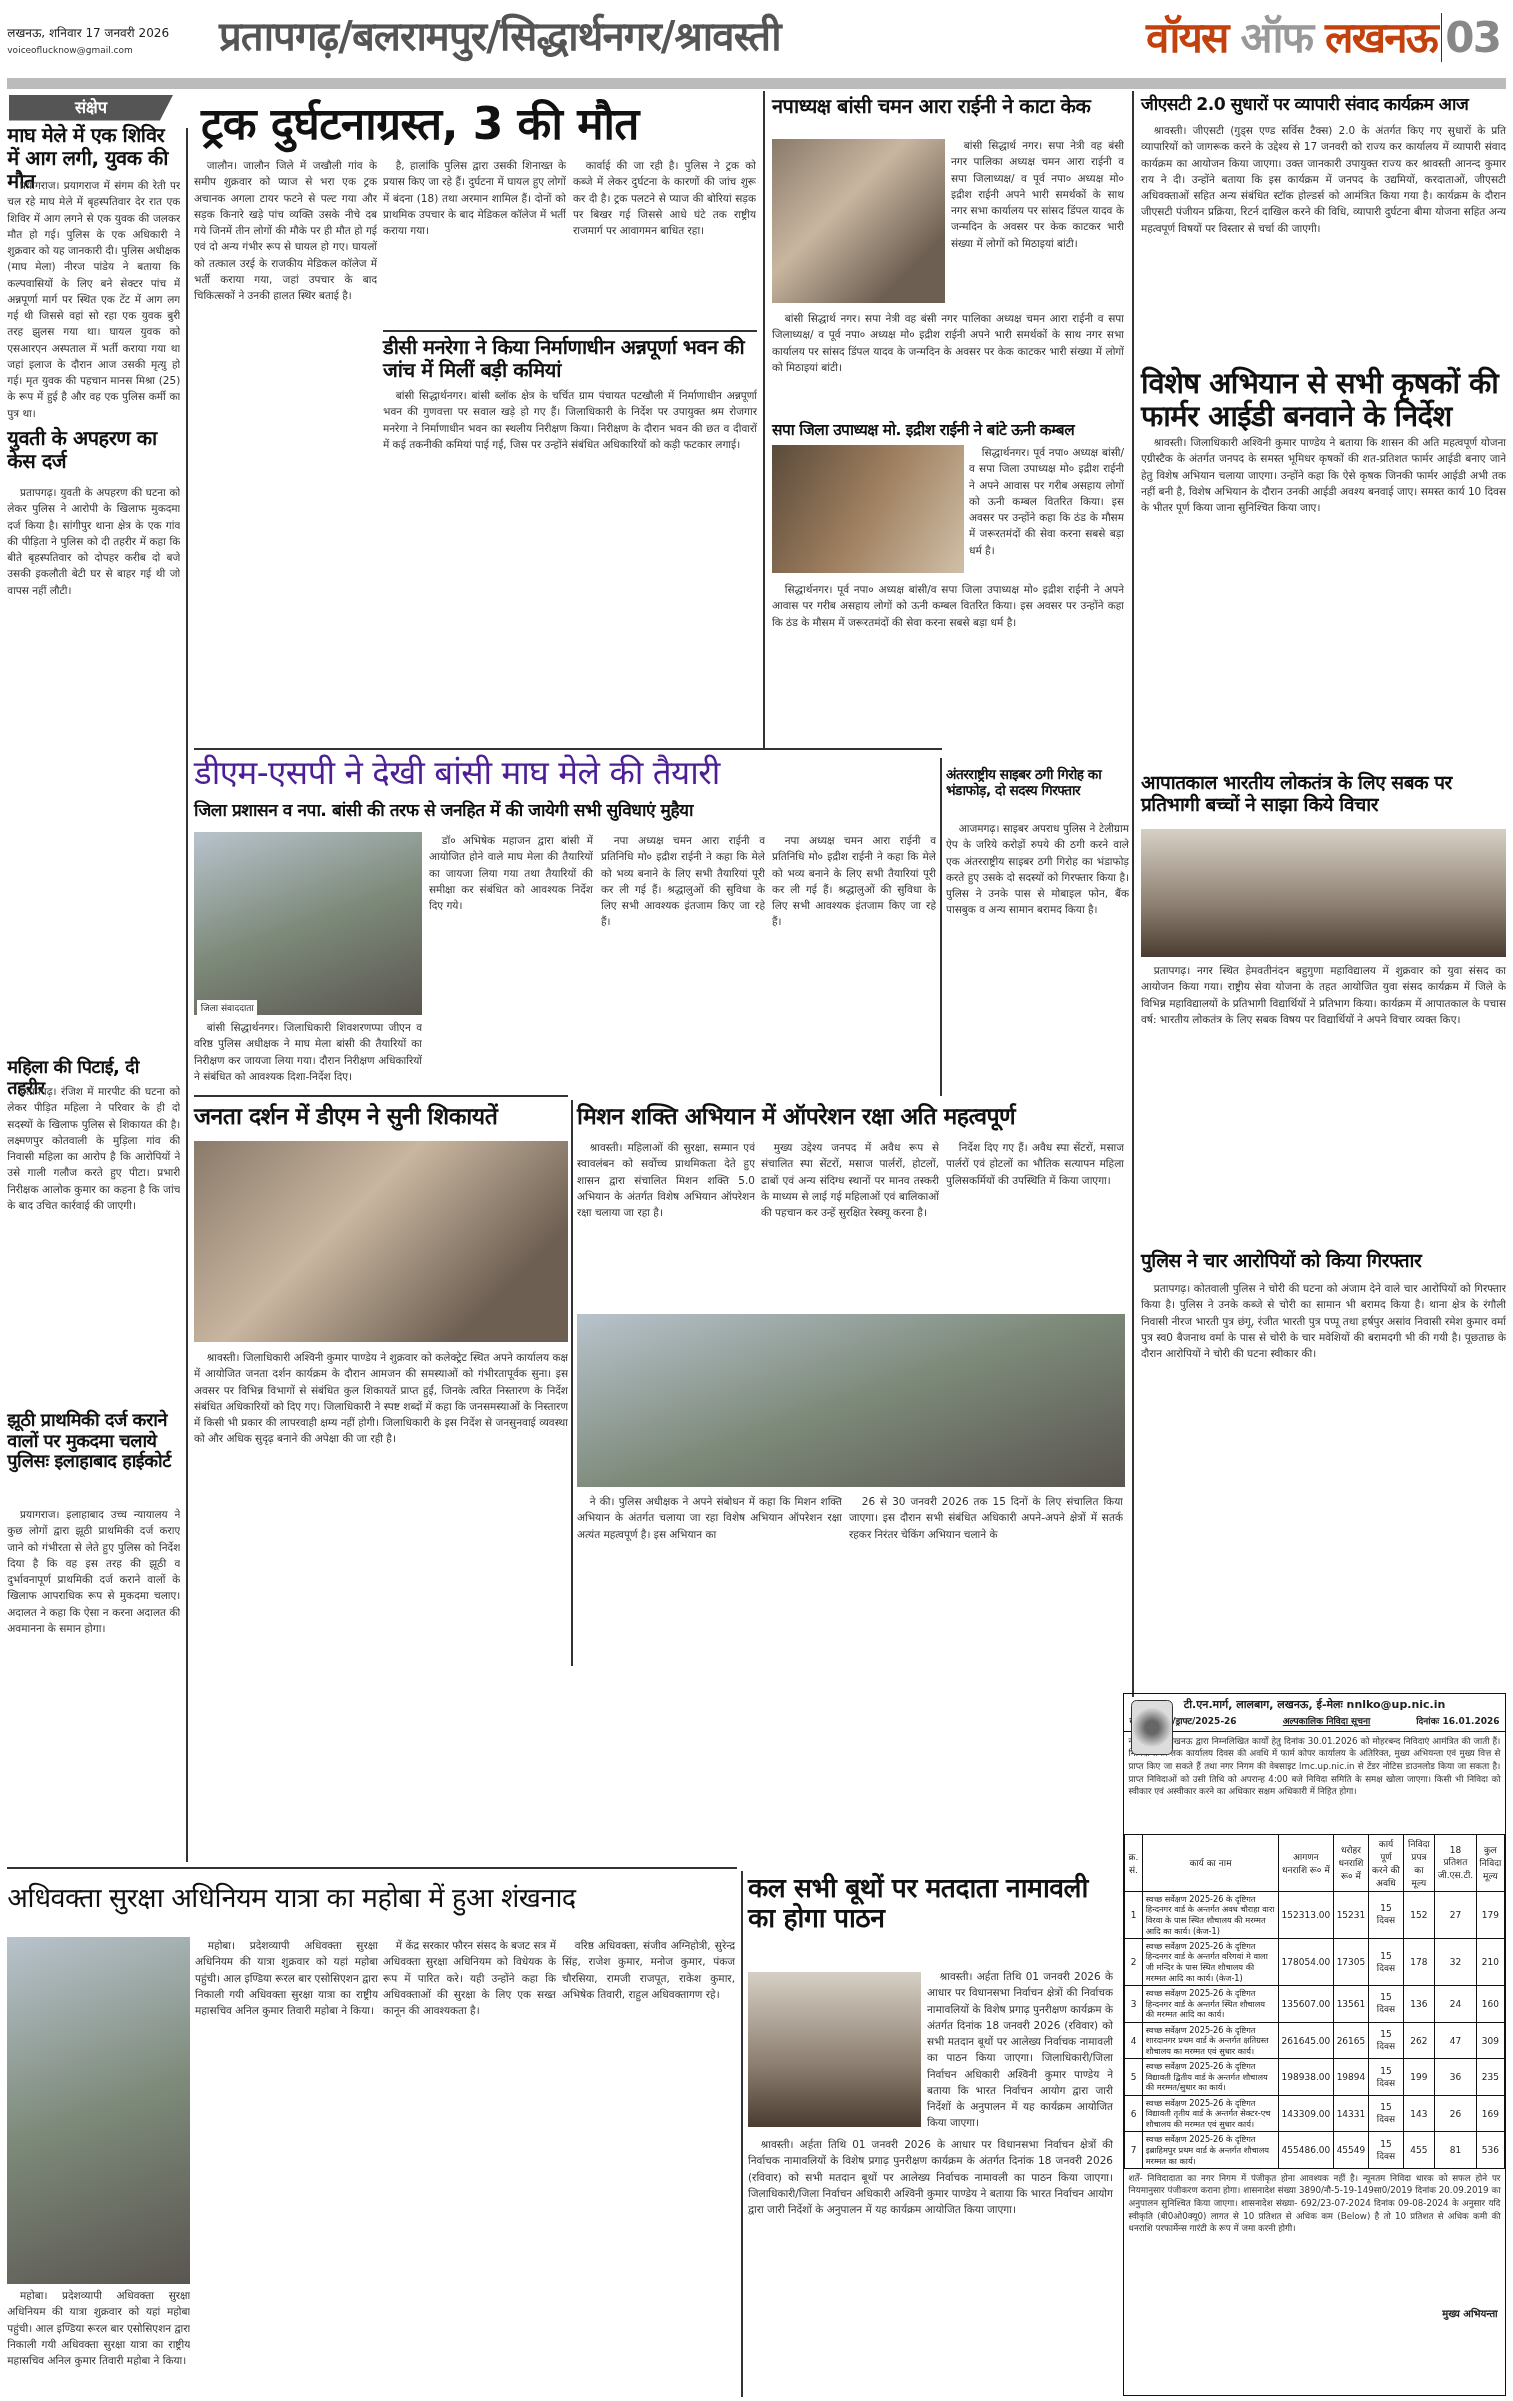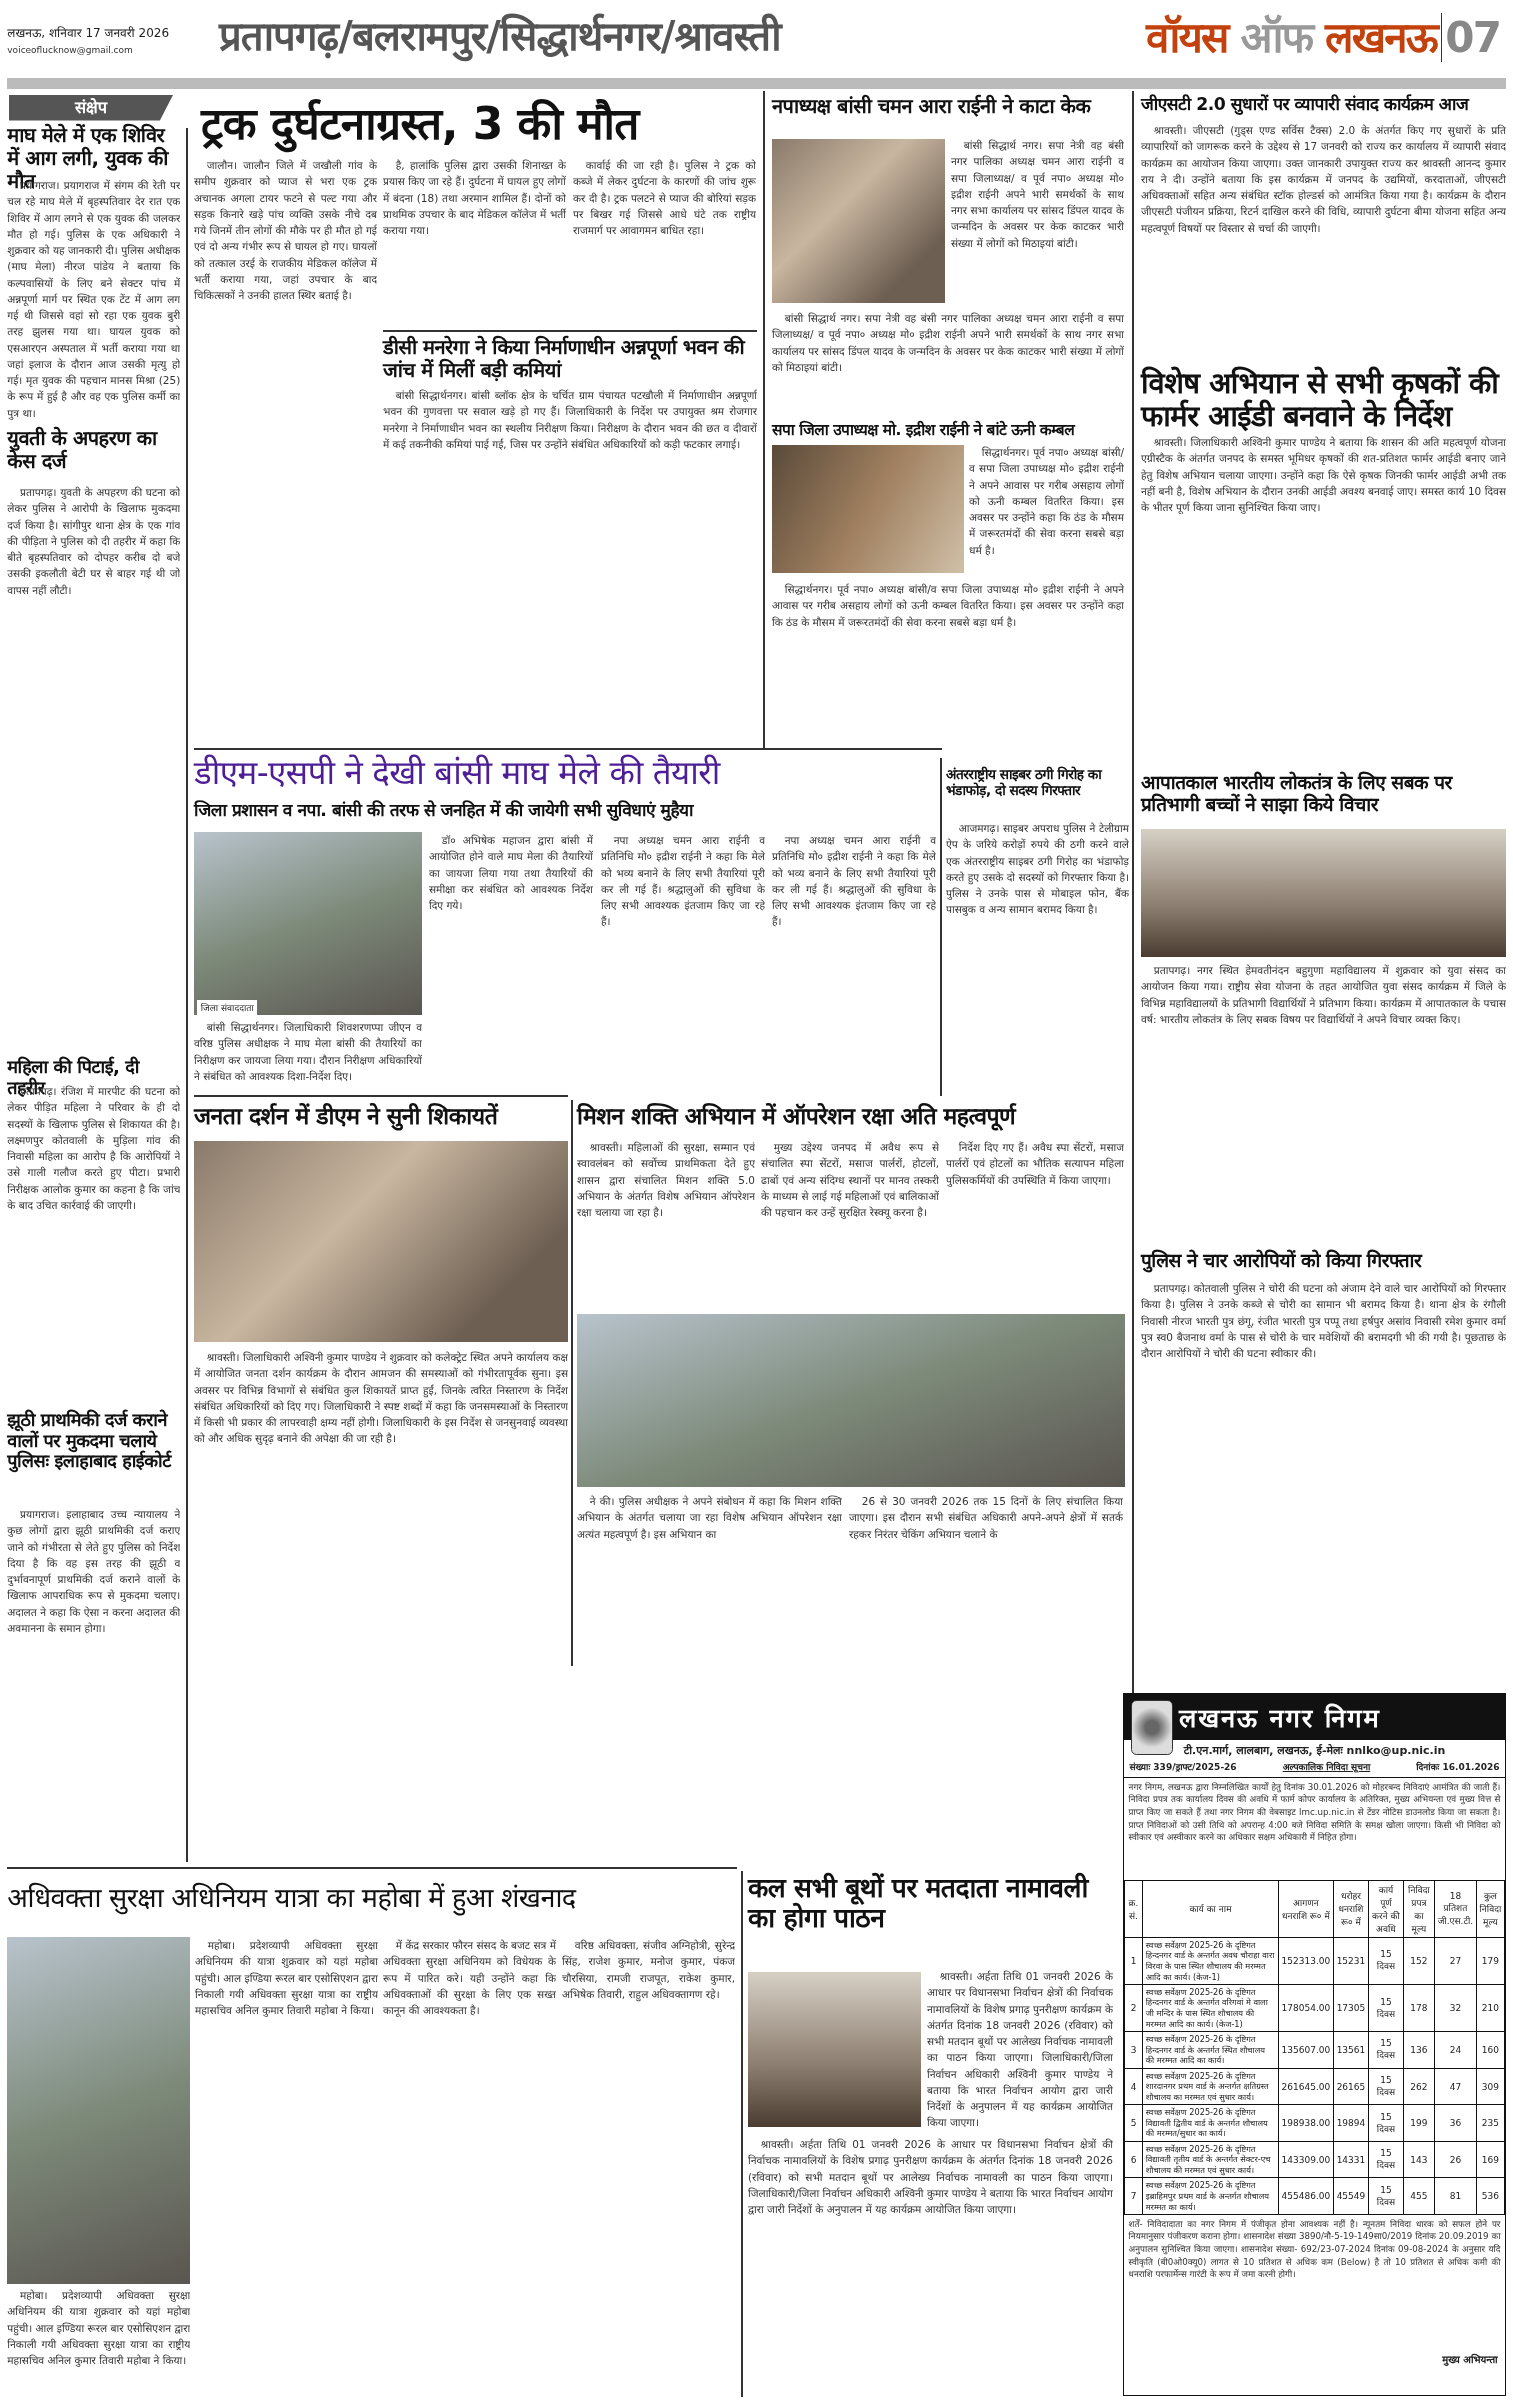--- a/index.html
+++ b/index.html
@@ -37,21 +37,21 @@
 <body>
 
 <div class="abs mast-left">
   <div>लखनऊ, शनिवार 17 जनवरी 2026</div>
   <div class="email">voiceoflucknow@gmail.com</div>
 </div>
 <div class="abs mast-title">प्रतापगढ़/बलरामपुर/सिद्धार्थनगर/श्रावस्ती</div>
 <div class="abs brand">
   <span class="b1">वॉयस</span>
   <span class="b2">ऑफ</span>
-  <span class="b1">लखनऊ</span><span class="pg">07</span>
+  <span class="b1">लखनऊ</span><span class="pg">03</span>
 </div>
 <div class="abs rule"></div>
 
 <div class="abs sankshep">संक्षेप</div>
 <div class="abs head" style="left:7.3px;top:124px;width:173px;font-size:20px">माघ मेले में एक शिविर में आग लगी, युवक की मौत</div>
 <div class="abs txt" style="left:7.3px;top:177px;width:173px;height:246px">
     <p>प्रयागराज। प्रयागराज में संगम की रेती पर चल रहे माघ मेले में बृहस्पतिवार देर रात एक शिविर में आग लगने से एक युवक की जलकर मौत हो गई। पुलिस के एक अधिकारी ने शुक्रवार को यह जानकारी दी। पुलिस अधीक्षक (माघ मेला) नीरज पांडेय ने बताया कि कल्पवासियों के लिए बने सेक्टर पांच में अन्नपूर्णा मार्ग पर स्थित एक टेंट में आग लग गई थी जिससे वहां सो रहा एक युवक बुरी तरह झुलस गया था। घायल युवक को एसआरएन अस्पताल में भर्ती कराया गया था जहां इलाज के दौरान आज उसकी मृत्यु हो गई। मृत युवक की पहचान मानस मिश्रा (25) के रूप में हुई है और वह एक पुलिस कर्मी का पुत्र था।</p>
   </div>
 <div class="abs head" style="left:7.3px;top:427px;width:173px;font-size:20px">युवती के अपहरण का केस दर्ज</div>
 <div class="abs txt" style="left:7.3px;top:484px;width:173px;height:566px">
@@ -194,23 +194,20 @@
 <div class="abs photo4" style="left:748px;top:1972px;width:173px;height:155px"></div>
 <div class="abs txt" style="left:927px;top:1968px;width:186px;height:164px">
     <p>श्रावस्ती। अर्हता तिथि 01 जनवरी 2026 के आधार पर विधानसभा निर्वाचन क्षेत्रों की निर्वाचक नामावलियों के विशेष प्रगाढ़ पुनरीक्षण कार्यक्रम के अंतर्गत दिनांक 18 जनवरी 2026 (रविवार) को सभी मतदान बूथों पर आलेख्य निर्वाचक नामावली का पाठन किया जाएगा। जिलाधिकारी/जिला निर्वाचन अधिकारी अश्विनी कुमार पाण्डेय ने बताया कि भारत निर्वाचन आयोग द्वारा जारी निर्देशों के अनुपालन में यह कार्यक्रम आयोजित किया जाएगा।</p>
   </div>
 <div class="abs txt" style="left:748px;top:2136px;width:365px;height:261px">
     <p>श्रावस्ती। अर्हता तिथि 01 जनवरी 2026 के आधार पर विधानसभा निर्वाचन क्षेत्रों की निर्वाचक नामावलियों के विशेष प्रगाढ़ पुनरीक्षण कार्यक्रम के अंतर्गत दिनांक 18 जनवरी 2026 (रविवार) को सभी मतदान बूथों पर आलेख्य निर्वाचक नामावली का पाठन किया जाएगा। जिलाधिकारी/जिला निर्वाचन अधिकारी अश्विनी कुमार पाण्डेय ने बताया कि भारत निर्वाचन आयोग द्वारा जारी निर्देशों के अनुपालन में यह कार्यक्रम आयोजित किया जाएगा।</p>
   </div>
 
 <div class="abs ad">
   <div class="ad-emblem"></div>
-  <div class="ad-top">
-    <div class="ad-title">लखनऊ नगर निगम</div>
-  </div>
   <div class="ad-sub">टी.एन.मार्ग, लालबाग, लखनऊ, ई-मेलः nnlko@up.nic.in</div>
   <div class="ad-meta">
     <span>संख्याः 339/ड्राफ्ट/2025-26</span>
     <span style="text-decoration:underline">अल्पकालिक निविदा सूचना</span>
     <span>दिनांकः 16.01.2026</span>
   </div>
   <div class="txt" style="font-size:8.7px;line-height:1.45;padding:2.7px 4.6px;height:102px"><span>नगर निगम, लखनऊ द्वारा निम्नलिखित कार्यों हेतु दिनांक 30.01.2026 को मोहरबन्द निविदाएं आमंत्रित की जाती हैं। निविदा प्रपत्र तक कार्यालय दिवस की अवधि में फार्म कोपर कार्यालय के अतिरिक्त, मुख्य अभियन्ता एवं मुख्य वित्त से प्राप्त किए जा सकते हैं तथा नगर निगम की वेबसाइट lmc.up.nic.in से टेंडर नोटिस डाउनलोड किया जा सकता है। प्राप्त निविदाओं को उसी तिथि को अपरान्ह 4:00 बजे निविदा समिति के समक्ष खोला जाएगा। किसी भी निविदा को स्वीकार एवं अस्वीकार करने का अधिकार सक्षम अधिकारी में निहित होगा।</span></div>
   <table>
     <thead>
       <tr>

